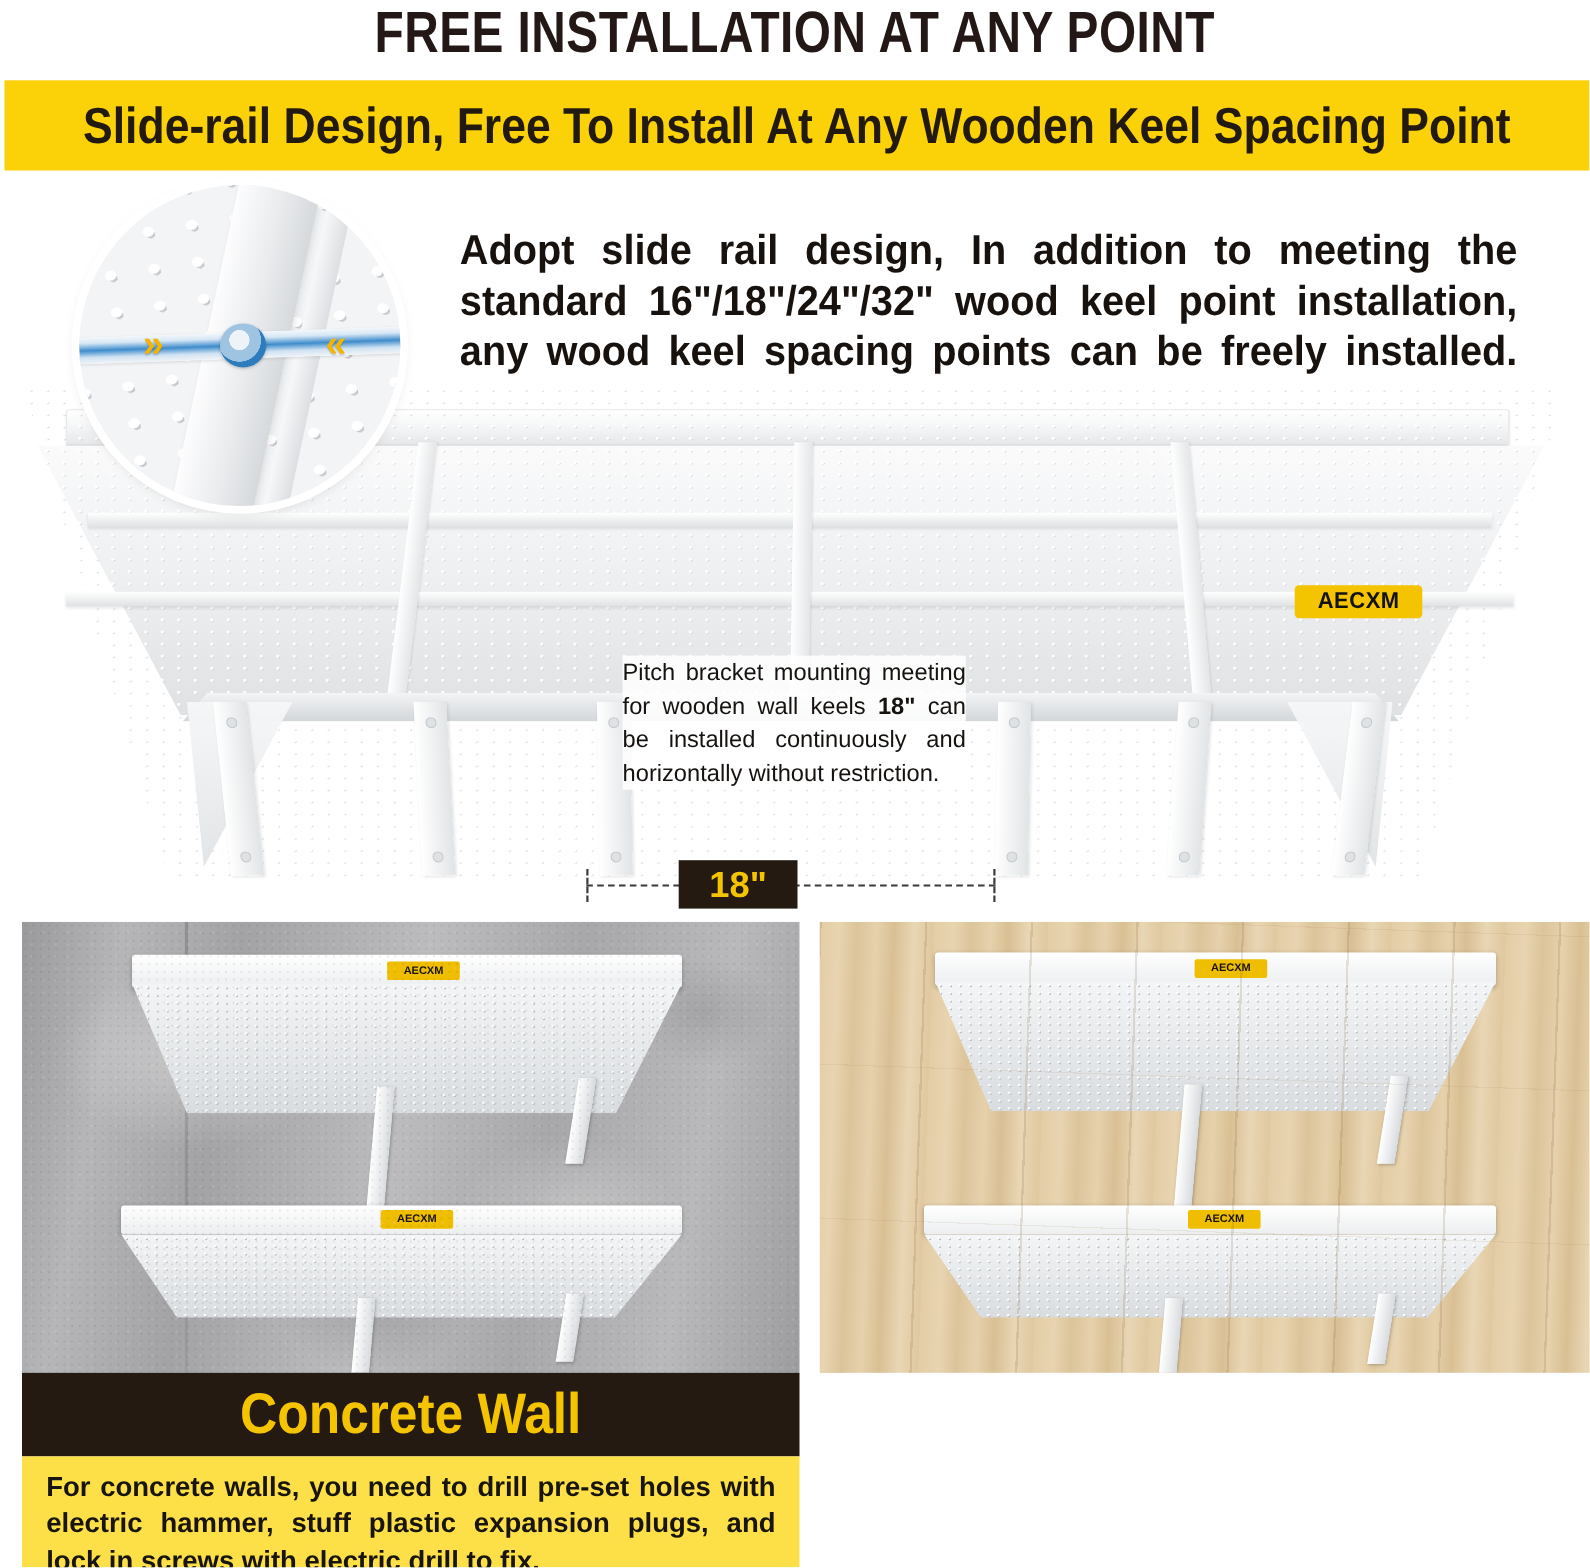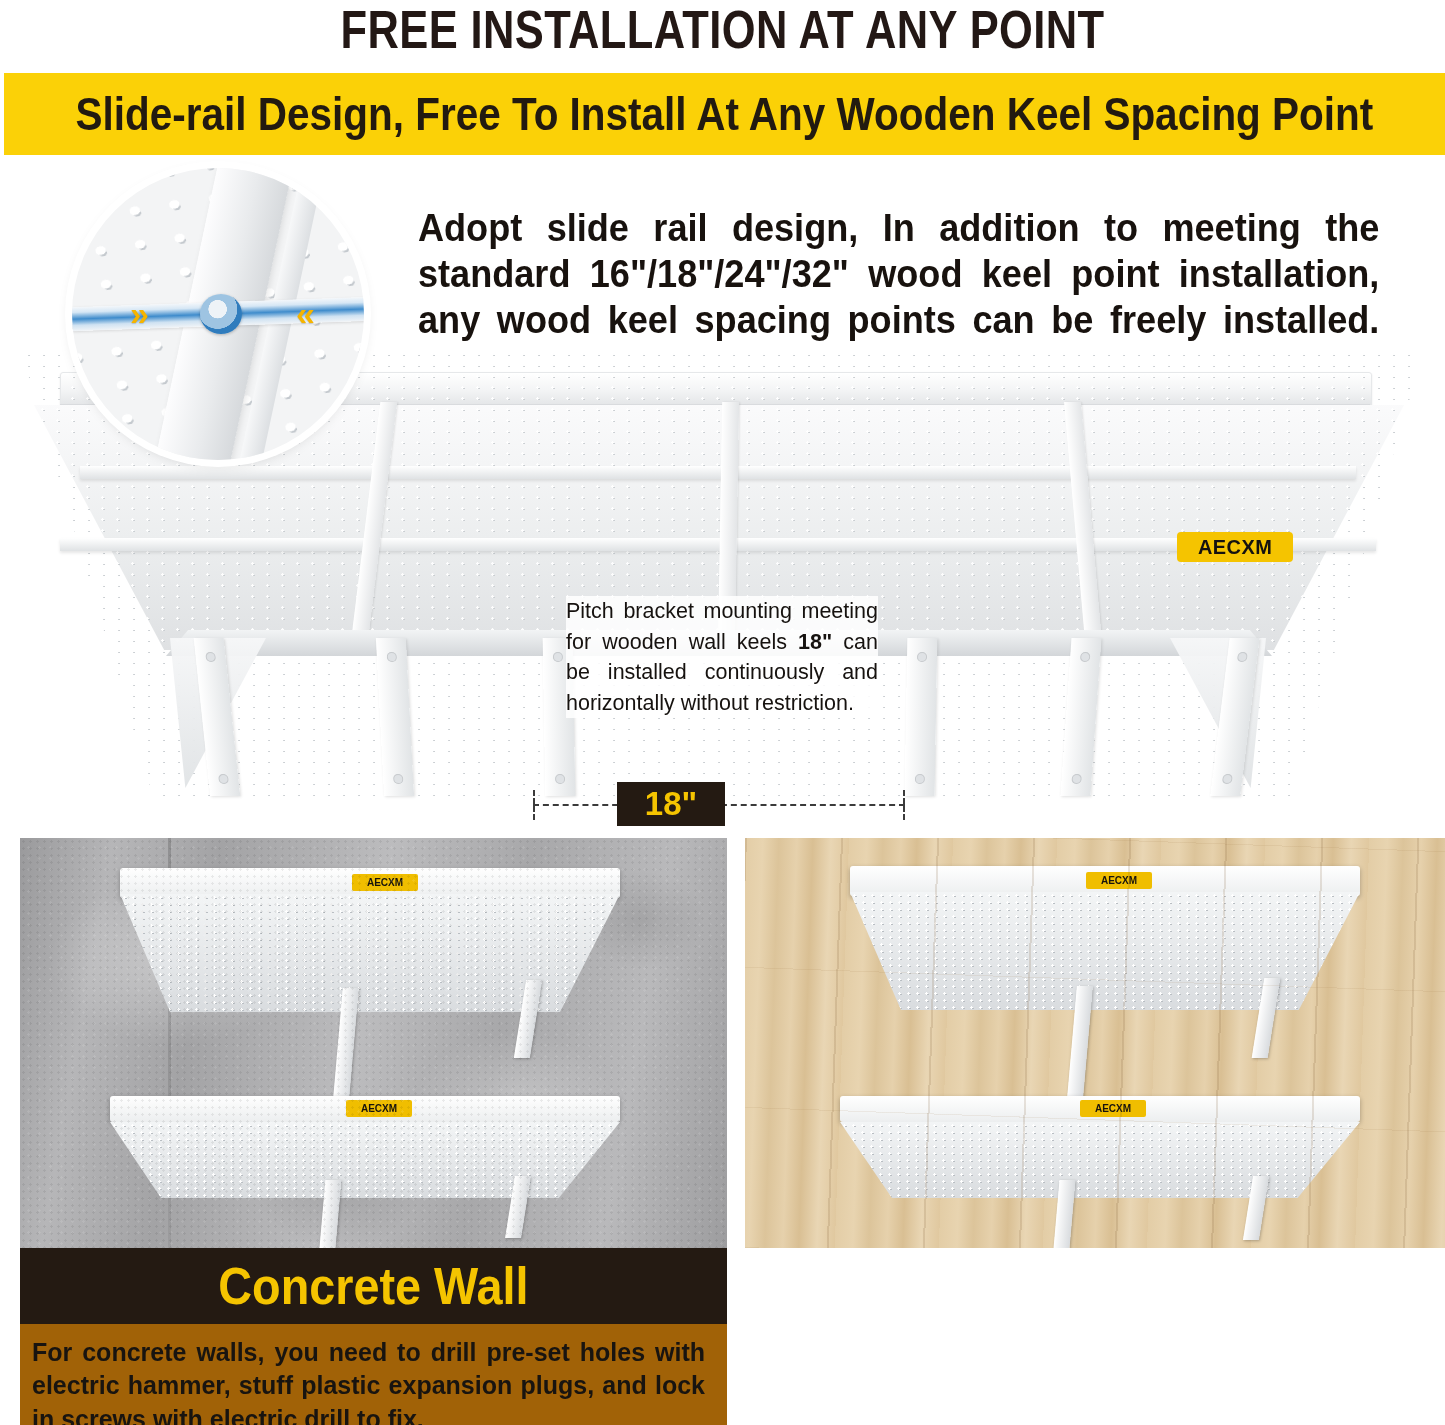--- a/index.html
+++ b/index.html
@@ -263,22 +263,22 @@
     position:absolute;left:0;top:410px;width:100%;height:76px;background:#241A12;
     display:flex;align-items:center;justify-content:center;
   }
   .band span{
     font-family:"Liberation Sans Narrow","Liberation Sans",sans-serif;
     font-weight:bold;font-size:52px;color:#F5C400;white-space:nowrap;
     transform:scaleX(.9);
   }
   
   .caption{
-    position:absolute;left:0;top:486px;width:100%;height:101px;background:#a16207;
-    box-sizing:border-box;padding:12px 22px 0 12px;
+    position:absolute;left:0;top:486px;width:100%;height:101px;background:#fde047;
+    box-sizing:border-box;padding:12px 22px 0 22px;
   }
   .caption p{
     margin:0;font-family:"Liberation Sans",sans-serif;font-weight:bold;
     font-size:25px;line-height:1.33;color:#181410;
     text-align:justify;text-align-last:left;
   }
 </style>
 </head>
 <body>
 

